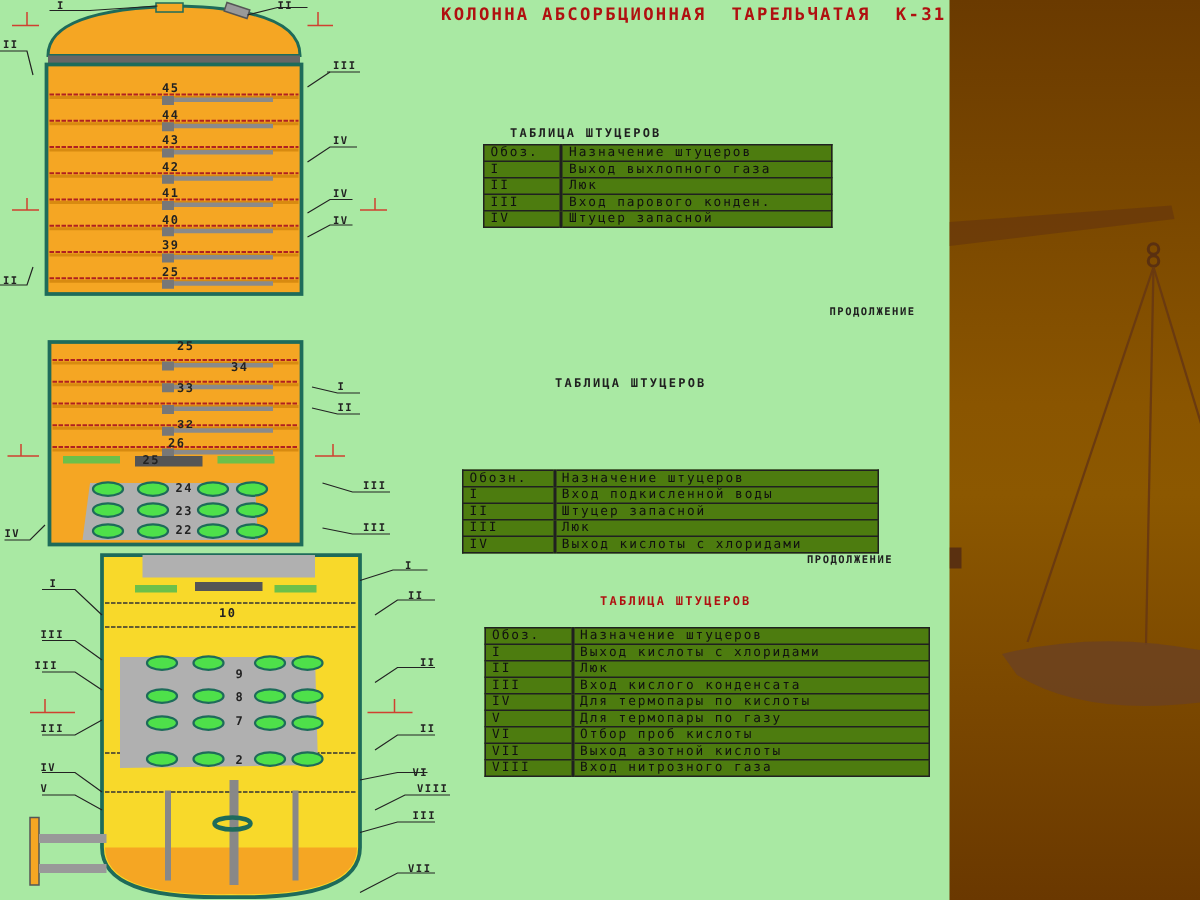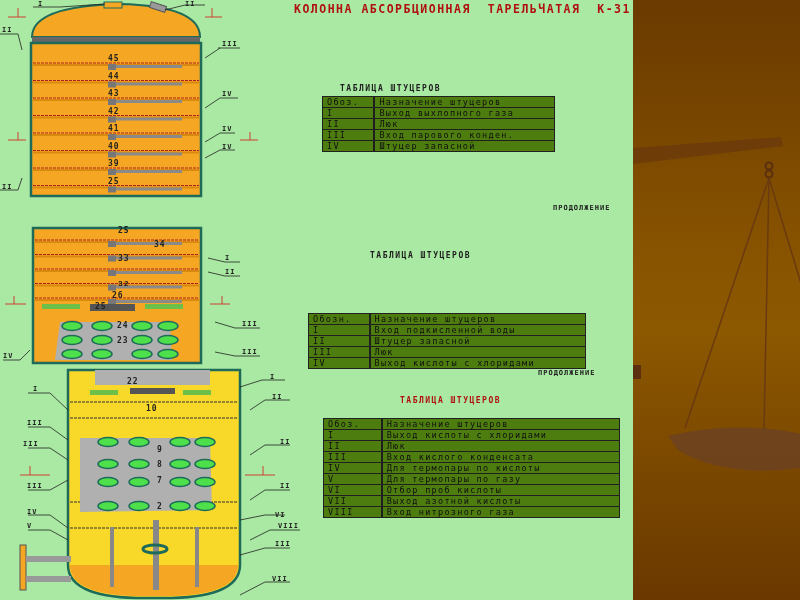--- a/index.html
+++ b/index.html
@@ -209,21 +209,21 @@
       <div class="lbl" style="left: 108px; top: 159px; font-size: 8px;">39</div>
       <div class="lbl" style="left: 108px; top: 176.5px; font-size: 8px;">25</div>
       <div class="lbl" style="left: 118px; top: 226px; font-size: 8px;">25</div>
       <div class="lbl" style="left: 118px; top: 240px; font-size: 8px; margin-left: 36px;">34</div>
       <div class="lbl" style="left: 118px; top: 254px; font-size: 8px;">33</div>
       <div class="lbl" style="left: 118px; top: 279px; font-size: 8px; font-family: Liberation Mono, monospace;">32</div>
       <div class="lbl" style="left: 112px; top: 291px; font-size: 8px;">26</div>
       <div class="lbl" style="left: 95px; top: 302px; font-size: 8px;">25</div>
       <div class="lbl" style="left: 117px; top: 321px; font-size: 8px;">24</div>
       <div class="lbl" style="left: 117px; top: 336px; font-size: 8px;">23</div>
-      <div class="lbl" style="left: 127px; top: 349px; font-size: 8px; margin-top: 28px;">22</div>
+      <div class="lbl" style="left: 117px; top: 349px; font-size: 8px;">22</div>
       <div class="lbl" style="left: 146px; top: 404px; font-size: 8px;">10</div>
       <div class="lbl" style="left: 157px; top: 445px; font-size: 8px;">9</div>
       <div class="lbl" style="left: 157px; top: 460px; font-size: 8px;">8</div>
       <div class="lbl" style="left: 157px; top: 476px; font-size: 8px;">7</div>
       <div class="lbl" style="left: 157px; top: 502px; font-size: 8px;">2</div>
     </div>
   <div id="nozzle-labels">
       <div class="lbl" style="left: 38px; top: 0px; font-size: 7px;">I</div>
       <div class="lbl" style="left: 185px; top: 0px; font-size: 7px;">II</div>
       <div class="lbl" style="left: 2px; top: 26px; font-size: 7px;">II</div>

